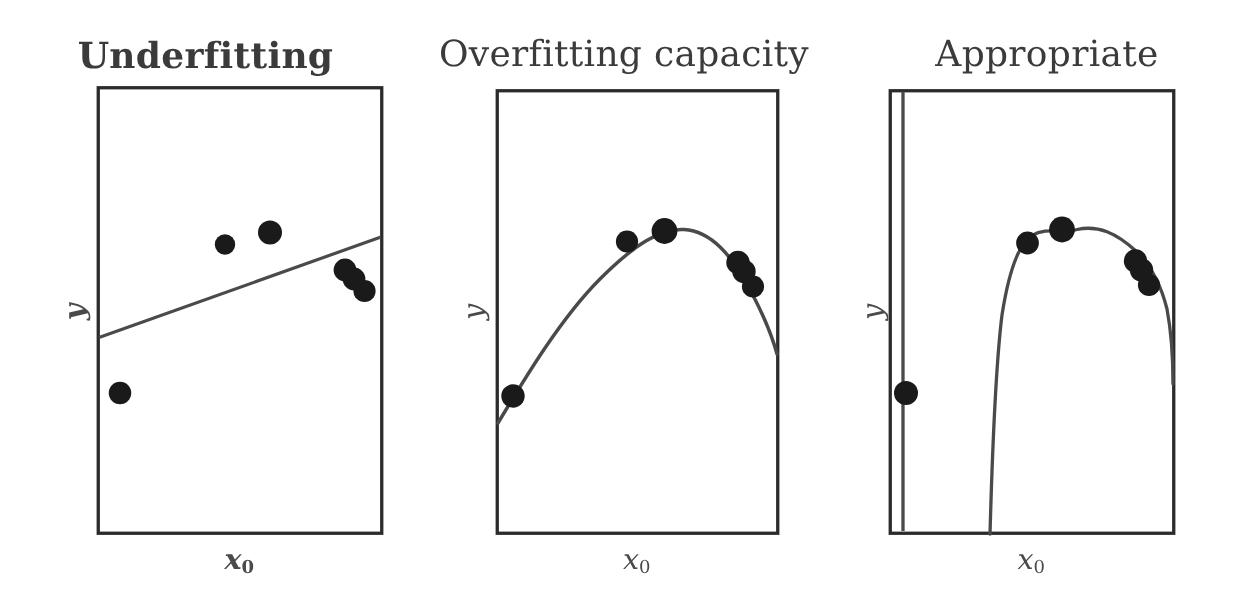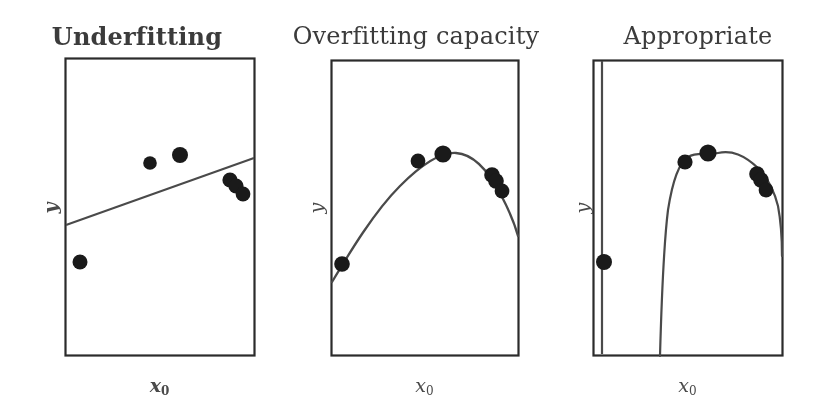--- a/index.html
+++ b/index.html
@@ -36,21 +36,20 @@
     position: absolute;
     display: block;
   }
   .axis-label-x {
     position: absolute;
     text-align: center;
     font-size: 19px;
     color: #4a4a4a;
     font-family: "DejaVu Serif", "Liberation Serif", serif;
     font-style: italic;
-    margin-top: 12px;
   }
   .axis-label-x sub {
     font-size: 12px;
     font-style: normal;
     vertical-align: -3px;
   }
   .axis-label-y {
     position: absolute;
     font-size: 19px;
     color: #4a4a4a;

